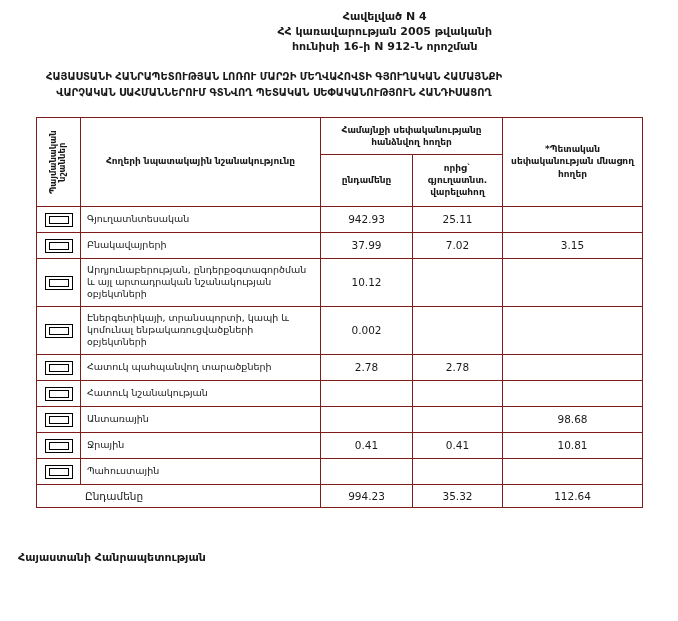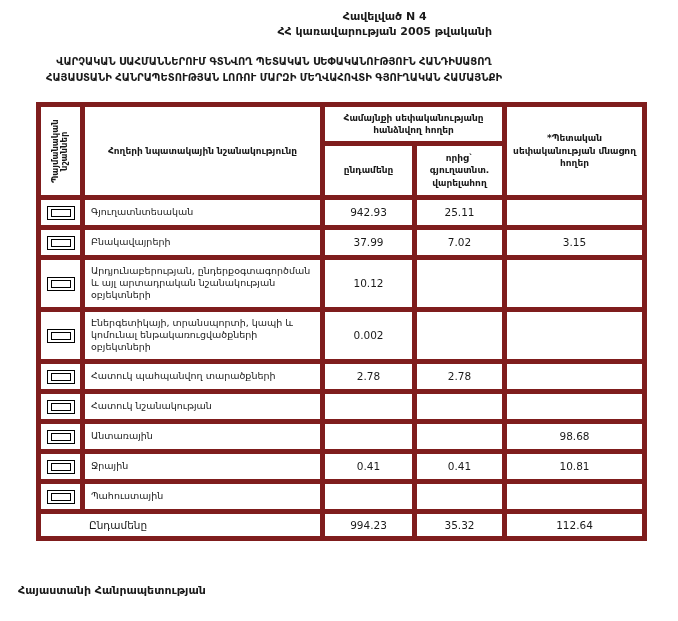--- a/index.html
+++ b/index.html
@@ -42,21 +42,21 @@
   }
 
   
   table.landtable {
     border-collapse: collapse;
     margin: 16px 0 0 18px;
     width: 606px;
     table-layout: fixed;
   }
   table.landtable th, table.landtable td {
-    border: 5px solid #7f1d1d;
+    border: 1px solid #7f1d1d;
     vertical-align: middle;
   }
   th.hdr {
     font-weight: bold;
     font-size: 9px;
     text-align: center;
     padding: 3px 4px;
     line-height: 1.35;
   }
   th.hdr-vert {
@@ -113,26 +113,27 @@
   }
 </style>
 </head>
 <body>
 
 <div class="page">
 
   <div class="annex">
     <div>Հավելված N 4</div>
     <div>ՀՀ կառավարության 2005 թվականի</div>
+    <div>հունիսի 16-ի N 912-Ն որոշման</div>
   </div>
 
 
   <div class="subtitle">
+    <div>ՀԱՅԱՍՏԱՆԻ ՀԱՆՐԱՊԵՏՈՒԹՅԱՆ ԼՈՌՈՒ ՄԱՐԶԻ ՄԵՂՎԱՀՈՎՏԻ ԳՅՈՒՂԱԿԱՆ ՀԱՄԱՅՆՔԻ</div>
     <div>ՎԱՐՉԱԿԱՆ ՍԱՀՄԱՆՆԵՐՈՒՄ ԳՏՆՎՈՂ ՊԵՏԱԿԱՆ ՍԵՓԱԿԱՆՈՒԹՅՈՒՆ ՀԱՆԴԻՍԱՑՈՂ</div>
-    <div>ՀԱՅԱՍՏԱՆԻ ՀԱՆՐԱՊԵՏՈՒԹՅԱՆ ԼՈՌՈՒ ՄԱՐԶԻ ՄԵՂՎԱՀՈՎՏԻ ԳՅՈՒՂԱԿԱՆ ՀԱՄԱՅՆՔԻ</div>
   </div>
 
   <table class="landtable">
     <colgroup>
       <col style="width:44px">
       <col style="width:240px">
       <col style="width:92px">
       <col style="width:90px">
       <col style="width:140px">
     </colgroup>

